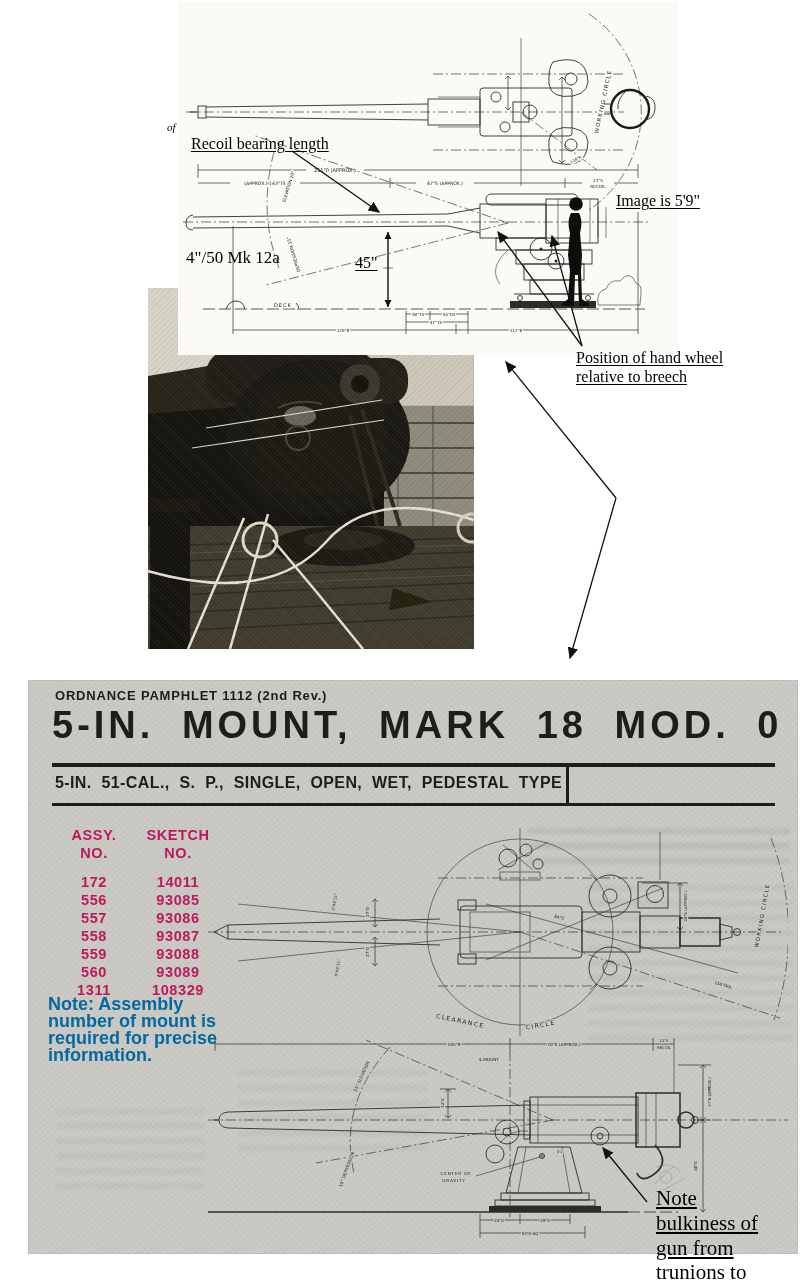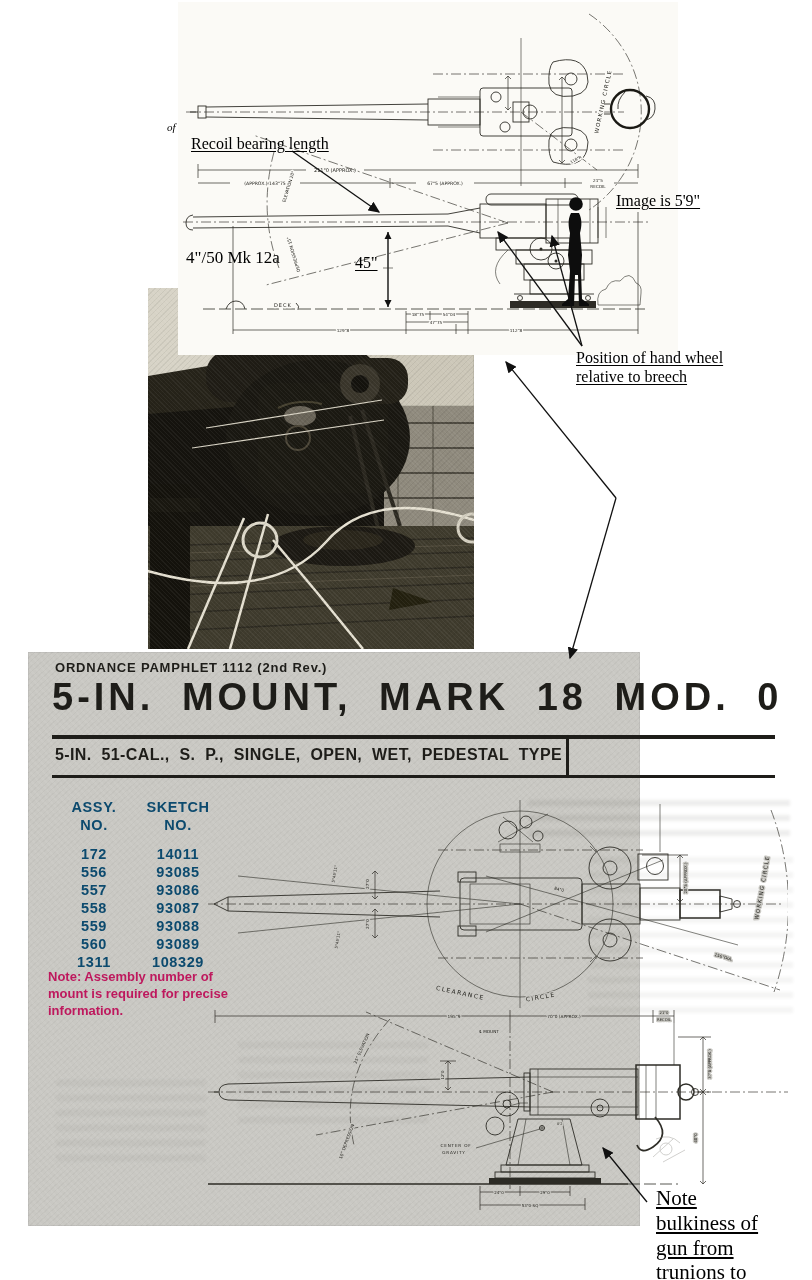--- a/index.html
+++ b/index.html
@@ -4,21 +4,21 @@
 <style>
   html,body{margin:0;padding:0;background:#fff;}
   #canvas{position:relative;width:812px;height:1280px;background:#ffffff;overflow:hidden;
           font-family:"Liberation Sans","DejaVu Sans",sans-serif;}
   
   #top-drawing{position:absolute;left:178px;top:2px;width:500px;height:353px;background:#fbfaf6;z-index:2;}
   #photo{position:absolute;left:148px;top:288px;width:326px;height:361px;background:#15130e;z-index:1;}
   #photo .grain{position:absolute;inset:0;
      background:repeating-linear-gradient(45deg,rgba(255,255,255,.05) 0 1px,transparent 1px 3px),
                 repeating-linear-gradient(-45deg,rgba(0,0,0,.06) 0 1px,transparent 1px 4px);}
-  #pamphlet{position:absolute;left:28px;top:652px;width:612px;height:574px;background:#c9c8c3;z-index:3;
+  #pamphlet{position:absolute;left:28px;top:680px;width:770px;height:574px;background:#c9c8c3;z-index:3;
      box-shadow:0 0 0 1px rgba(0,0,0,.05) inset;}
   #pamphlet:before{content:"";position:absolute;inset:0;pointer-events:none;
      background:repeating-linear-gradient(47deg,rgba(255,255,255,.05) 0 2px,transparent 2px 5px),
                 repeating-linear-gradient(-43deg,rgba(0,0,0,.03) 0 1px,transparent 1px 4px);}
   #arrow-overlay{position:absolute;left:0;top:0;width:812px;height:1280px;z-index:6;pointer-events:none;}
   
   .ann{position:absolute;font-family:"Liberation Serif","DejaVu Serif",serif;color:#000;z-index:7;line-height:1.18;}
   .u{text-decoration:underline;text-underline-offset:2px;}
   #ann-of{left:167px;top:121px;font-size:11px;font-style:italic;}
   #ann-recoil{left:147px;top:135px;font-size:16px;margin-left:44px;}
@@ -31,23 +31,23 @@
   
   .p-abs{position:absolute;color:#1e1d19;}
   .p-header{left:27px;top:8px;font-size:13px;font-weight:bold;letter-spacing:.8px;}
   .p-title{left:24px;top:24px;font-size:38px;font-weight:bold;letter-spacing:4px;word-spacing:13px;white-space:nowrap;}
   .rule{position:absolute;background:#1e1d19;}
   #rule1{left:24px;top:83px;width:723px;height:4px;}
   #rule2{left:24px;top:123px;width:723px;height:3px;}
   #sub-divider{left:538px;top:86px;width:2.5px;height:37px;}
   .p-sub{left:27px;top:94px;font-size:16px;font-weight:bold;letter-spacing:.4px;word-spacing:5px;white-space:nowrap;}
   #assy-table{position:absolute;left:30px;top:146px;display:grid;grid-template-columns:72px 96px;
-     font-size:14.5px;font-weight:bold;letter-spacing:.6px;line-height:18px;text-align:center;color:#0c4a6e;}
+     font-size:14.5px;font-weight:bold;letter-spacing:.6px;line-height:18px;text-align:center;color:#be185d;}
   #assy-table .sp{grid-column:1 / span 2;height:11px;}
-  .p-note{left:20px;top:316px;width:188px;font-size:13px;font-weight:bold;line-height:17px;color:#be185d;}
+  .p-note{left:20px;top:316px;width:188px;font-size:18px;font-weight:bold;line-height:17px;color:#0369a1;}
   .ghost{position:absolute;filter:blur(1.6px);pointer-events:none;
      background:repeating-linear-gradient(180deg,rgba(80,78,70,.20) 0 6px,rgba(0,0,0,0) 6px 15px);}
   #ghost-a{left:500px;top:148px;width:262px;height:36px;opacity:.5;}
   #ghost-b{left:560px;top:205px;width:205px;height:160px;opacity:.3;}
   #ghost-c{left:210px;top:390px;width:190px;height:85px;opacity:.28;}
   #ghost-d{left:28px;top:428px;width:150px;height:90px;opacity:.28;}
   
   svg text{font-family:"DejaVu Sans",sans-serif;}
   .ln{stroke:#2e2d27;fill:none;stroke-width:.9;}
   .bold{stroke-width:1.5;}

